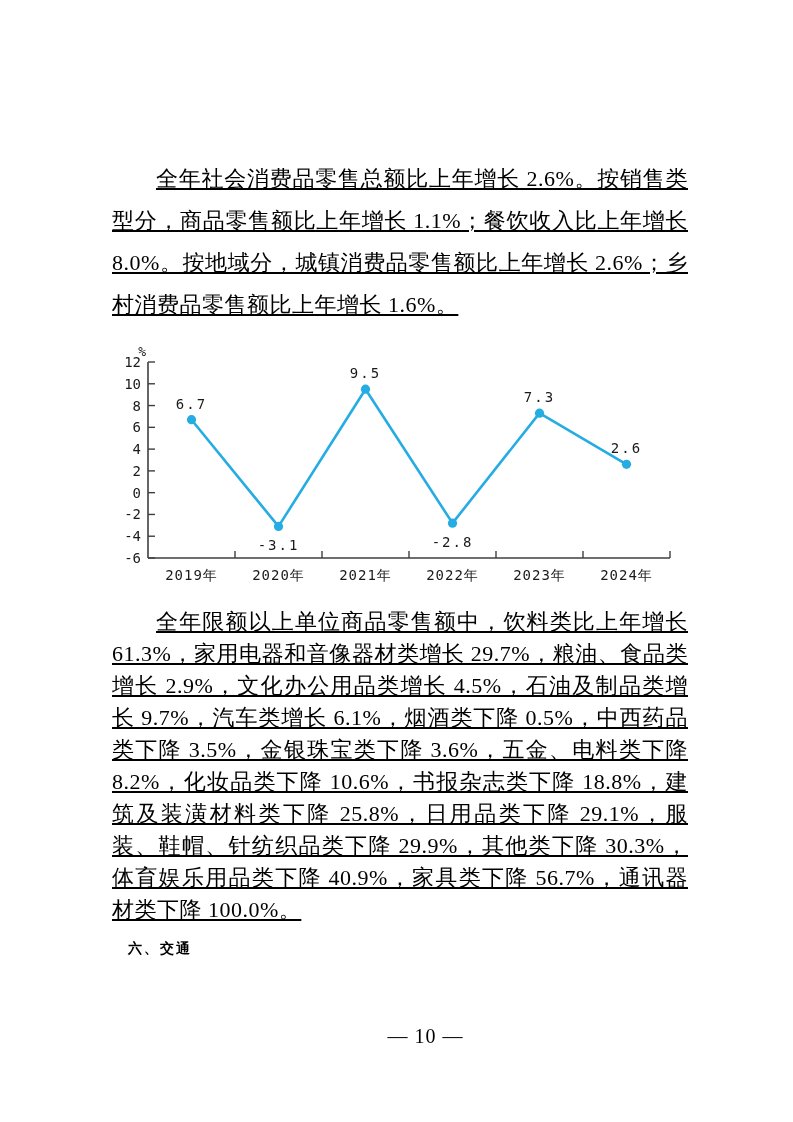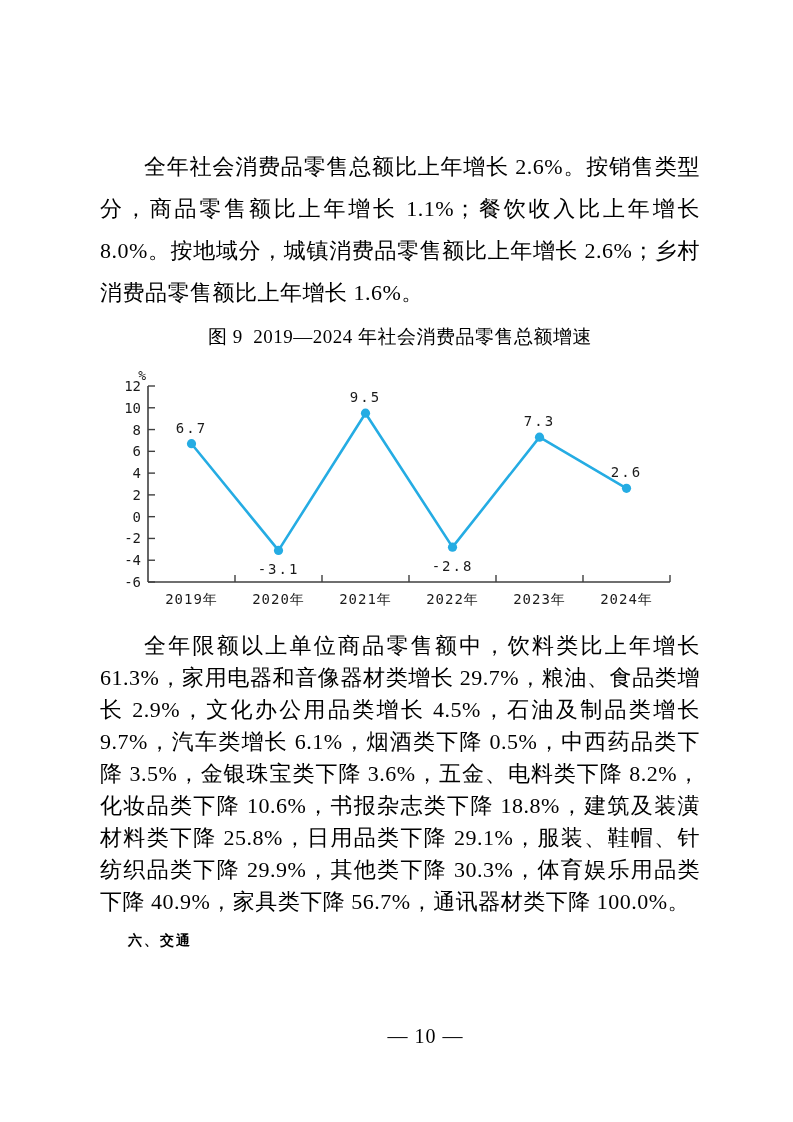--- a/index.html
+++ b/index.html
@@ -11,22 +11,23 @@
     overflow: hidden;
     color: #000;
     font-family: "Liberation Serif", "DejaVu Serif", serif;
   }
   .content { padding: 146px 93px 0 100px; }
   .para {
     font-size: 22px;
     line-height: 42px;
     text-align: justify;
     text-indent: 2em;
-    margin: 0;
+    margin: 12px;
     letter-spacing: 0.5px;
+    text-decoration: underline;
   }
   .para-2 { line-height: 32px; margin-top: 12px; }
   .figure-caption {
     font-size: 19px;
     text-align: center;
     margin-top: 10px;
     white-space: pre-wrap;
     letter-spacing: 0.5px;
   }
   .chart-wrap { margin-top: 16px; margin-left: 0; height: 252px; }
@@ -54,21 +55,20 @@
   }
 </style>
 </head>
 <body>
 
 <div class="page">
   <div class="content">
 
     <p class="para">全年社会消费品零售总额比上年增长 2.6%。按销售类型分，商品零售额比上年增长 1.1%；餐饮收入比上年增长 8.0%。按地域分，城镇消费品零售额比上年增长 2.6%；乡村消费品零售额比上年增长 1.6%。</p>
 
-    <div class="figure-caption">图 9  2019—2024 年社会消费品零售总额增速</div>
 
     <div class="chart-wrap">
       <svg id="chart" width="600" height="252" viewBox="0 0 600 252">
           <g>
             <line x1="48" y1="20" x2="48" y2="216" stroke="#3f3f3f" stroke-width="1.6"></line>
             <line x1="48" y1="216" x2="570" y2="216" stroke="#3f3f3f" stroke-width="1.6"></line>
             <line x1="48" y1="20" x2="55" y2="20" stroke="#3f3f3f" stroke-width="1.4"></line>
             <text x="41" y="25" text-anchor="end" font-size="14" fill="#1a1a1a" letter-spacing="0px">12</text>
             <line x1="48" y1="41.77777777777777" x2="55" y2="41.77777777777777" stroke="#3f3f3f" stroke-width="1.4"></line>
             <text x="41" y="46.77777777777777" text-anchor="end" font-size="14" fill="#1a1a1a" letter-spacing="0px">10</text>

